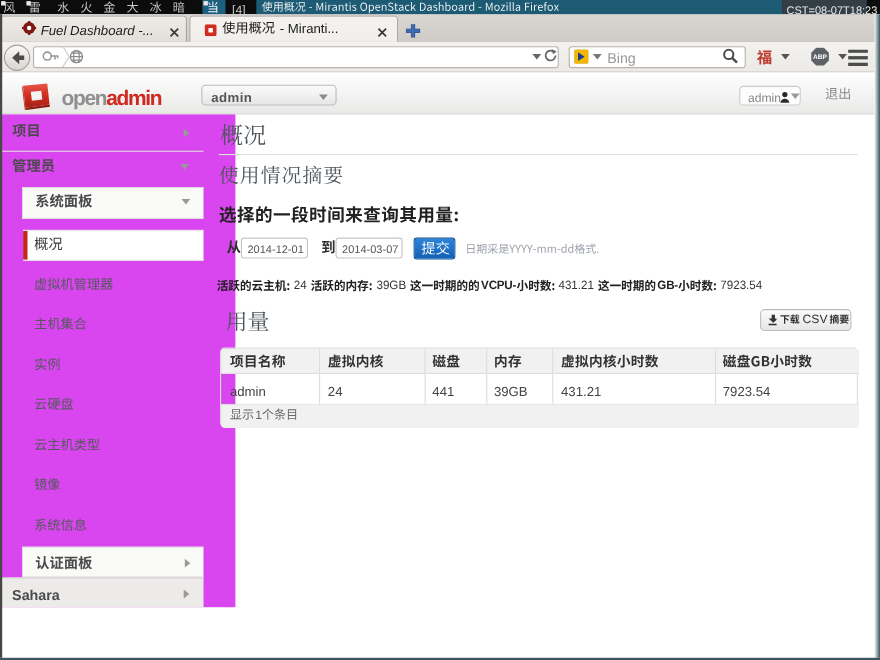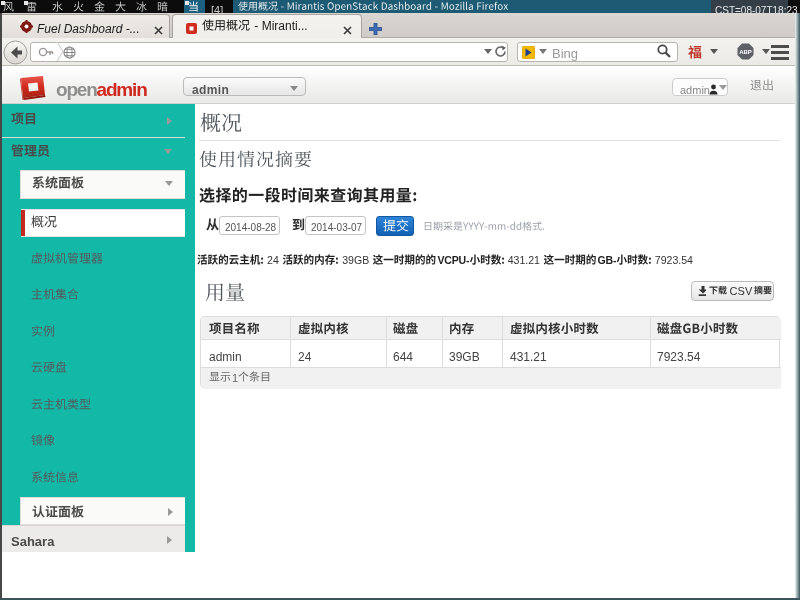--- a/index.html
+++ b/index.html
@@ -14,21 +14,21 @@
 #tabbar{left:0;top:13px;width:800px;height:25px;background:linear-gradient(#dad6d2,#cfcbc7);border-bottom:1px solid #b0aca8}
 .tab{position:absolute;top:1px;height:24px;border:1px solid #a8a4a0;border-bottom:none;border-radius:4px 4px 0 0}
 #tab1{left:-2px;width:172px;background:linear-gradient(#efece8,#e2dfdb)}
 #tab2{left:172px;width:190px;background:linear-gradient(#f4f2ee,#f1efeb);border-bottom:1px solid #f1efeb;height:25px}
 
 #tools{left:0;top:38px;width:800px;height:28px;background:linear-gradient(#f4f2ee,#eceae6);border-bottom:1px solid #c0bcb8}
 .inp{position:absolute;background:#fff;border:1px solid #b7b3af;border-radius:3px;height:20px}
 
 #page{left:0;top:66px;width:800px;height:534px;background:#fff}
 #phead{position:absolute;left:0;top:0;width:800px;height:38px;background:linear-gradient(#ffffff,#e9e9e8);border-bottom:1px solid #d2d2d1}
-#sbar{position:absolute;left:0;top:38px;width:195px;height:448px;background:#14b8a6}
+#sbar{position:absolute;left:0;top:38px;width:214px;height:448px;background:#d946ef}
 .sbox{position:absolute;left:20px;width:165px;background:#fafaf9;border:1px solid #dddcda;border-right:none}
 .caret-d{width:0;height:0;border-left:4px solid transparent;border-right:4px solid transparent;border-top:5px solid #999}
 .caret-r{width:0;height:0;border-top:4px solid transparent;border-bottom:4px solid transparent;border-left:5px solid #999}
 
 .btn{position:absolute;border:1px solid #bbb;border-radius:4px;background:linear-gradient(#fbfbfb,#e6e6e6)}
 
 #wl{left:0;top:13px;width:2px;height:585px;background:#474747}
 #wr{left:795px;top:13px;width:5px;height:585px;background:linear-gradient(90deg,#eef6f4,#3a545c)}
 #wb{left:0;top:598px;width:800px;height:2px;background:#3a545c}
 </style></head>
@@ -629,21 +629,21 @@
         </div>
         <div class="ab" style="left:206px;top:152px;">
           <svg class="zt" width="18" height="17" viewBox="0 0 18 17">
             <g fill="#2e2e2e" transform="translate(0,11.4) scale(0.013,-0.013)">
               <use href="#q94"></use>
               <use href="#q93" x="1000"></use>
             </g>
           </svg>
         </div>
         <div class="ab" style="left:219px;top:150px;width:61px;height:19px;background:#fff;border:1px solid #c5c5c5;border-radius:3px">
-          <div class="ab" style="left:5px;top:0px;"><span style="font-size:10px;color:#555;white-space:nowrap;line-height:18px">2014-08-28</span></div>
+          <div class="ab" style="left:5px;top:0px;"><span style="font-size:10px;color:#555;white-space:nowrap;line-height:18px">2014-12-01</span></div>
         </div>
         <div class="ab" style="left:292px;top:152px;">
           <svg class="zt" width="18" height="17" viewBox="0 0 18 17">
             <g fill="#2e2e2e" transform="translate(0,11.4) scale(0.013,-0.013)">
               <use href="#q95"></use>
               <use href="#q93" x="1000"></use>
             </g>
           </svg>
         </div>
         <div class="ab" style="left:305px;top:150px;width:61px;height:19px;background:#fff;border:1px solid #c5c5c5;border-radius:3px">
@@ -841,21 +841,21 @@
                 <use href="#q130" x="2030"></use>
                 <use href="#q131" x="2762"></use>
                 <use href="#q116" x="3458"></use>
                 <use href="#q85" x="4473"></use>
                 <use href="#q117" x="5488"></use>
               </g>
             </svg>
           </div>
           <div class="ab" style="left:8px;top:30px;"><span style="font-size:12px;color:#444">admin</span></div>
           <div class="ab" style="left:97px;top:30px;"><span style="font-size:12px;color:#444">24</span></div>
-          <div class="ab" style="left:192px;top:30px;"><span style="font-size:12px;color:#444">644</span></div>
+          <div class="ab" style="left:192px;top:30px;"><span style="font-size:12px;color:#444">441</span></div>
           <div class="ab" style="left:248px;top:30px;"><span style="font-size:12px;color:#444">39GB</span></div>
           <div class="ab" style="left:309px;top:30px;"><span style="font-size:12px;color:#444">431.21</span></div>
           <div class="ab" style="left:456px;top:30px;"><span style="font-size:12px;color:#444">7923.54</span></div>
           <div class="ab" style="left:0;top:50px;width:580px;height:22px;background:#f1f1f1;border-top:1px solid #ddd;border-radius:0 0 3px 3px"></div>
           <div class="ab" style="left:8px;top:54px;">
             <div style="display:flex">
               <svg class="zt" width="23" height="14" viewBox="0 0 23 14">
                 <g fill="#666" transform="translate(0,9.7) scale(0.011,-0.011)">
                   <use href="#q132"></use>
                   <use href="#q133" x="1000"></use>

